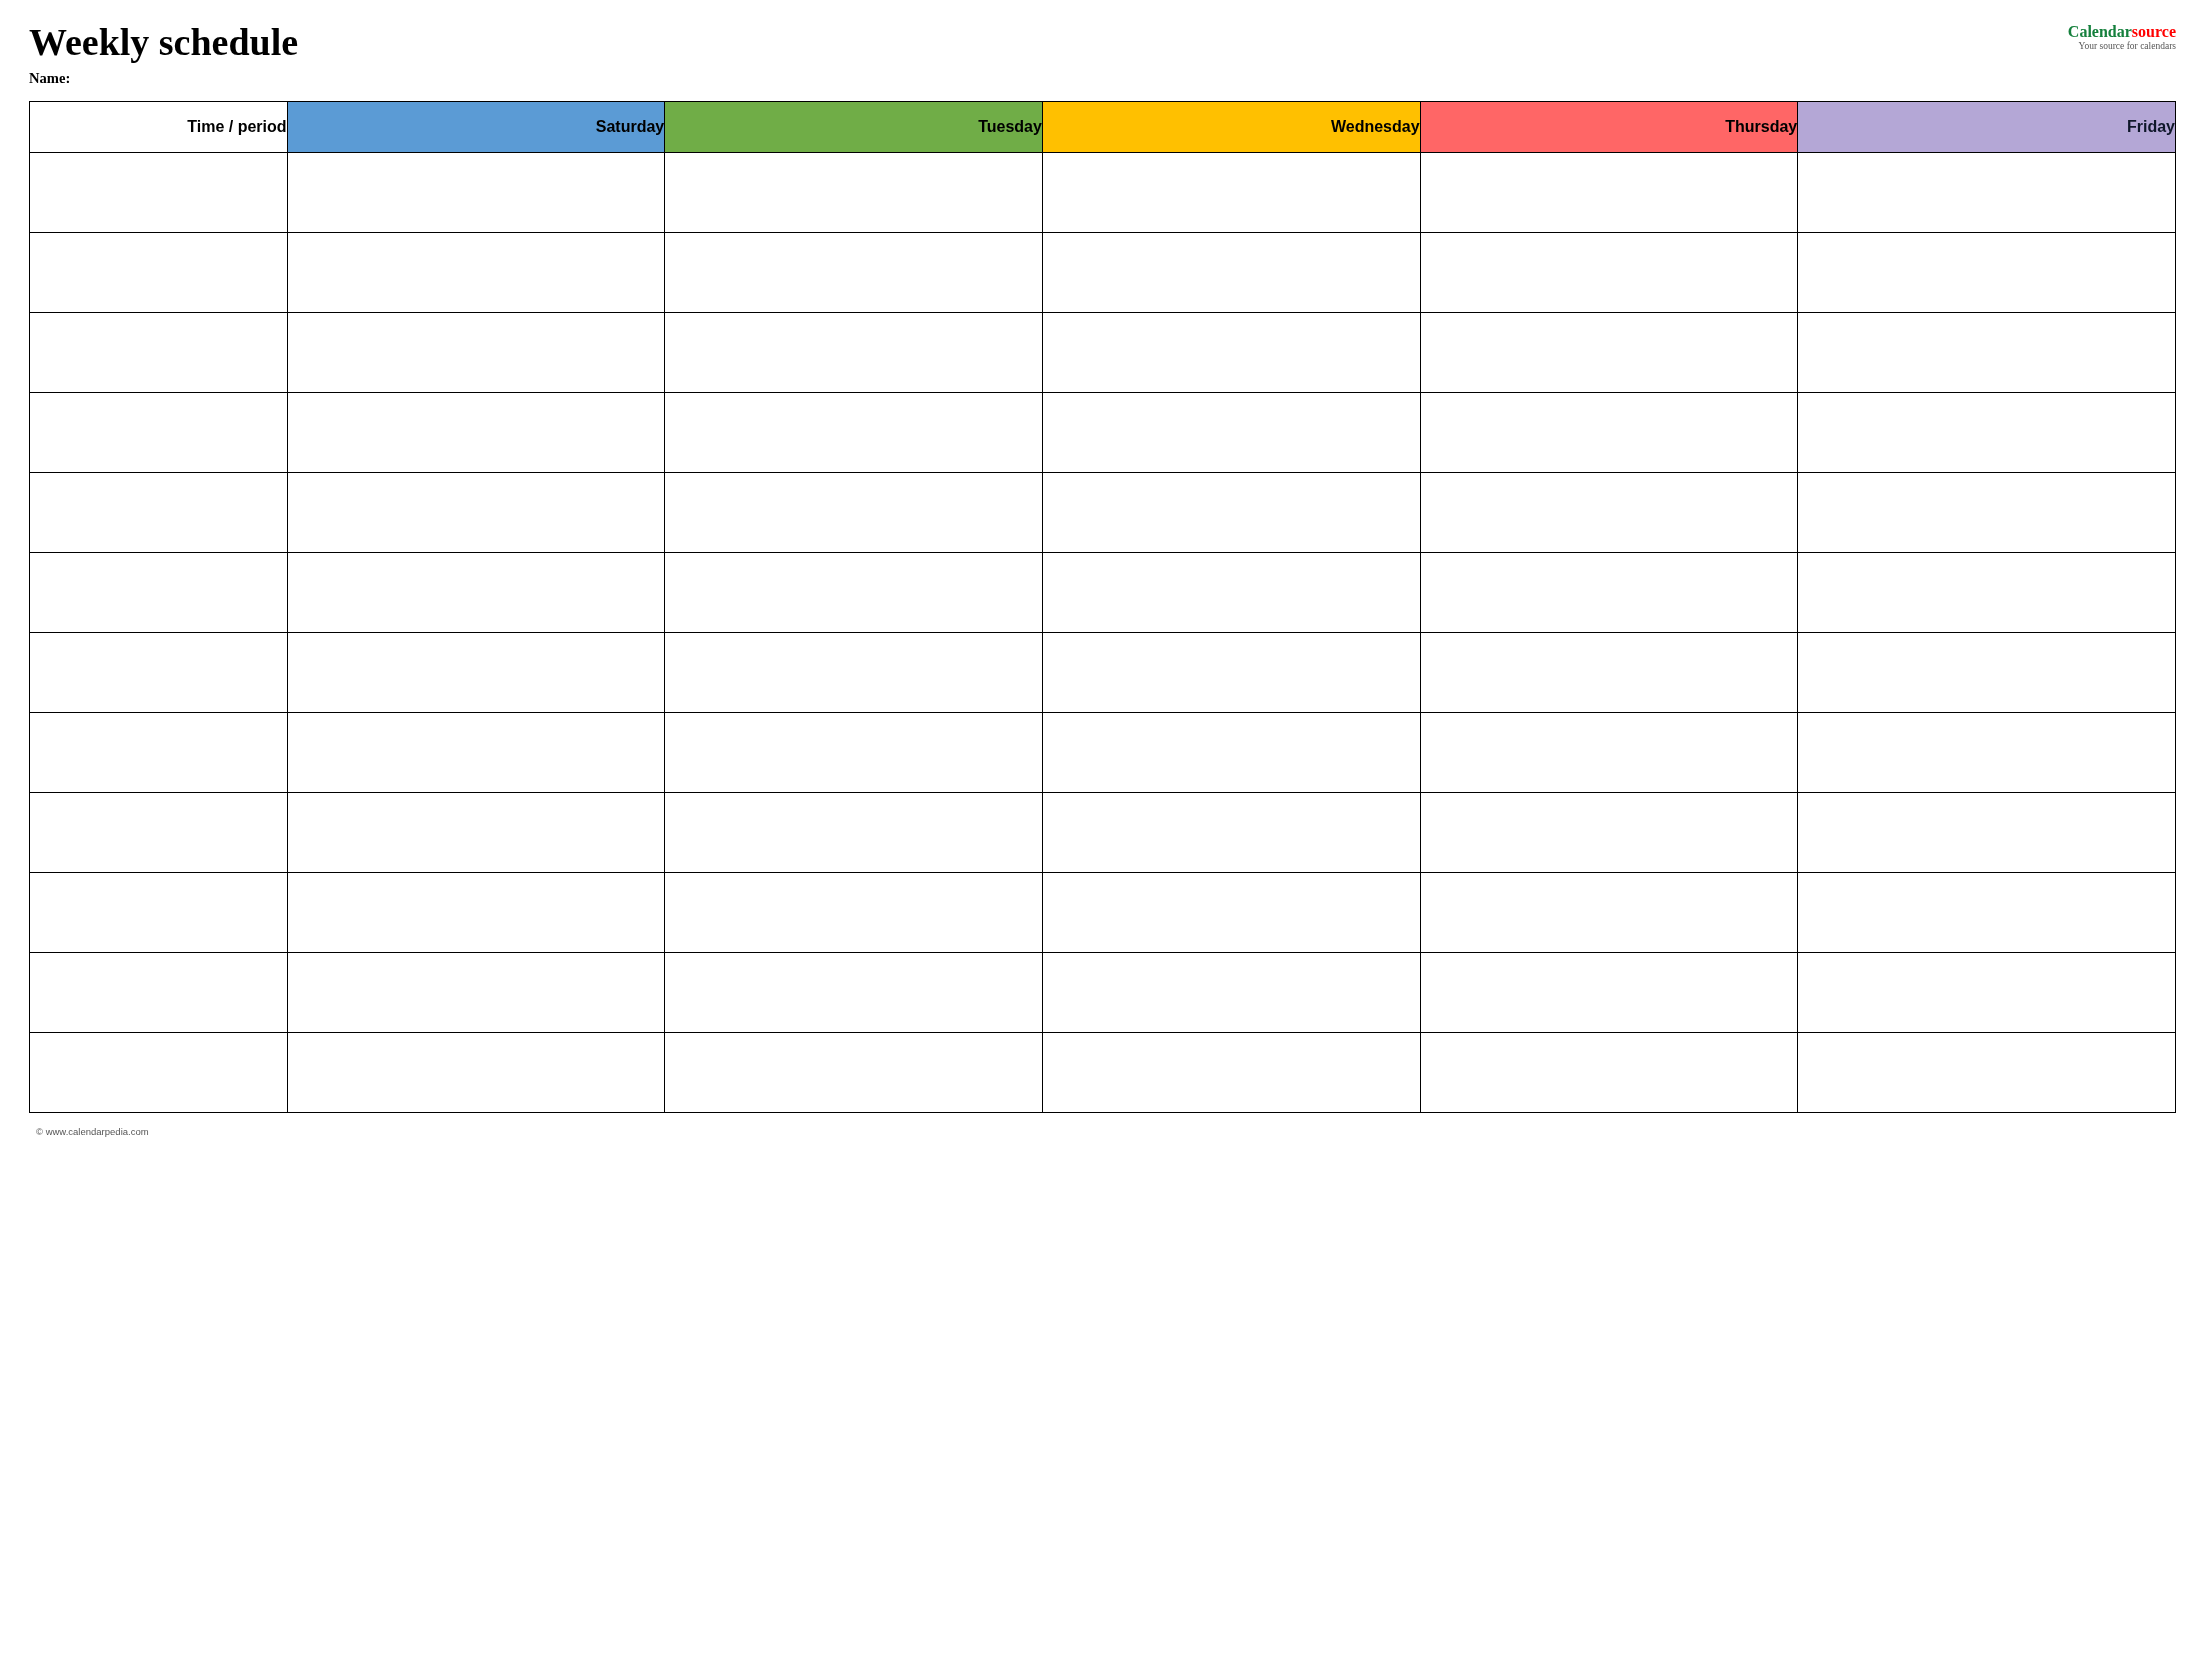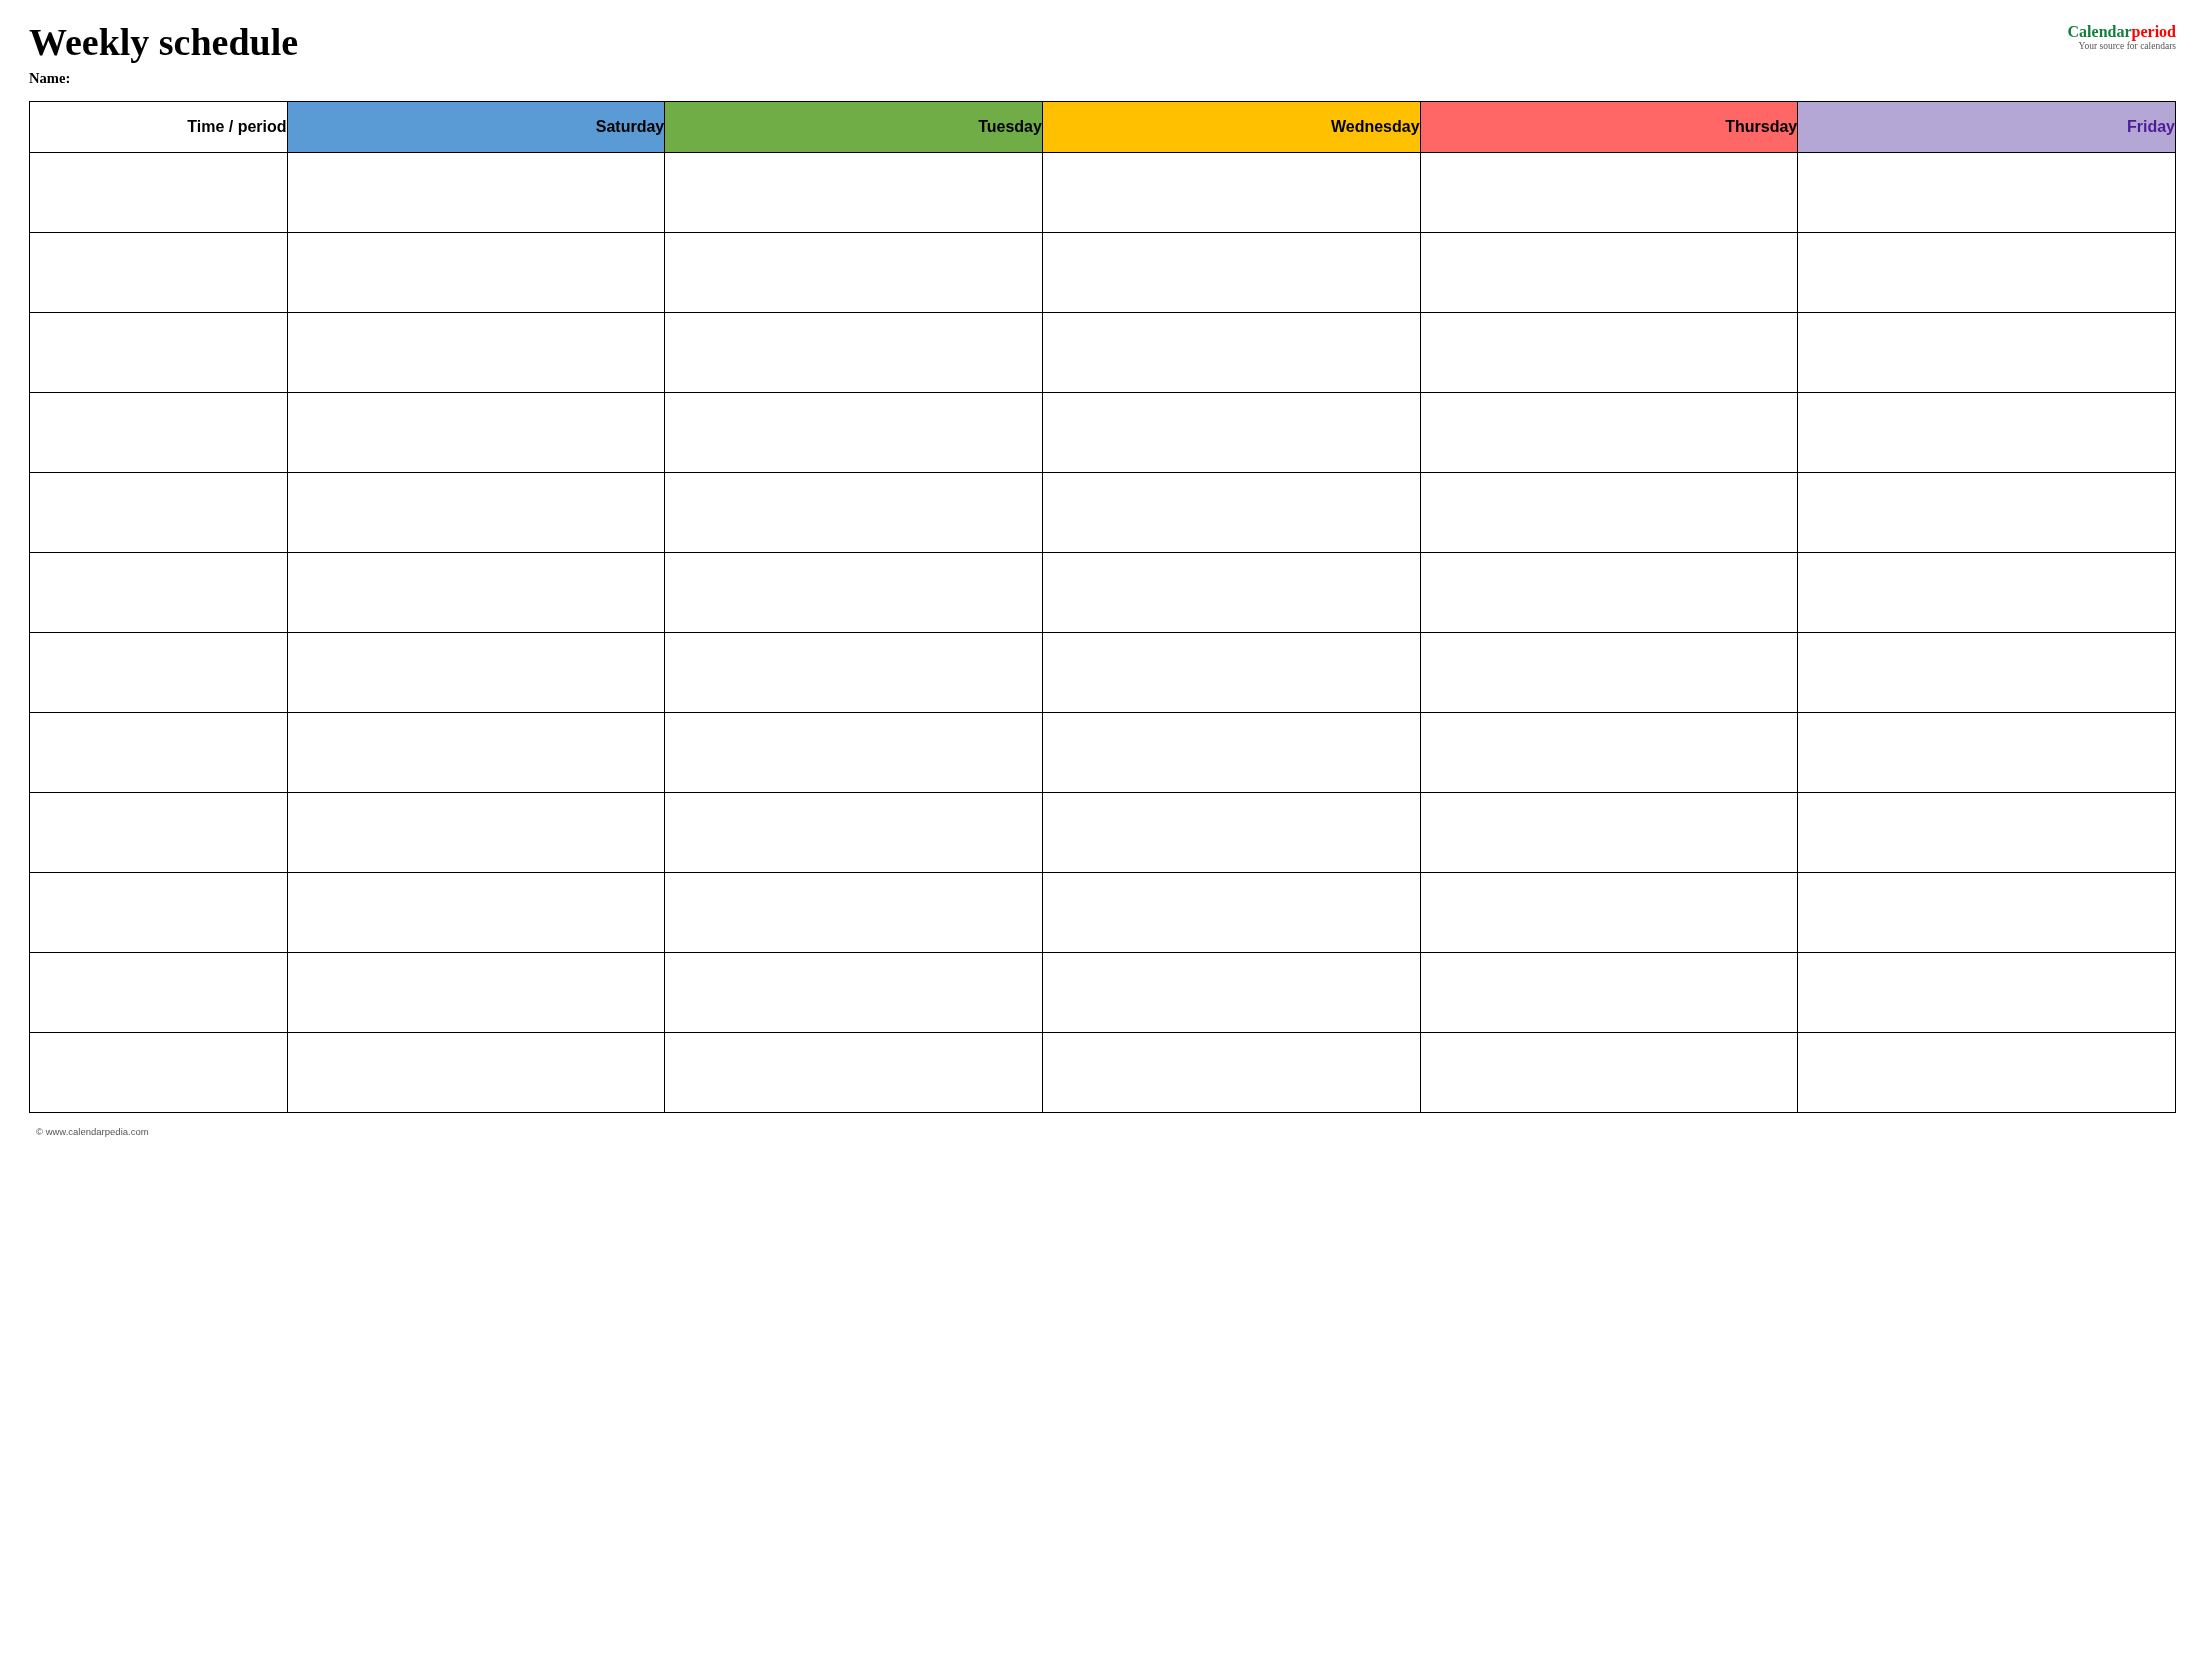--- a/index.html
+++ b/index.html
@@ -128,21 +128,21 @@
       color: #000000;
     }
 
     .th-thursday {
       background-color: #ff6666;
       color: #000000;
     }
 
     .th-friday {
       background-color: #b4a7d6;
-      color: #4c1d95;
+      color: #0f172a;
     }
 
     .schedule-table tbody td {
       height: 80px;
       background-color: #ffffff;
     }
 
     .footer-row {
       display: flex;
       justify-content: flex-start;
@@ -152,21 +152,21 @@
 </head>
 <body>
 
 <div class="page-header">
   <div class="title-area">
     <h1 class="main-title">Weekly schedule</h1>
     <div class="name-label">Name:</div>
   </div>
   <div class="logo-area">
     <div class="logo-text">
-      <span class="calendar">Calendar</span><span class="pedia">period</span>
+      <span class="calendar">Calendar</span><span class="pedia">source</span>
     </div>
     <div class="logo-tagline">Your source for calendars</div>
   </div>
 </div>
 
 <table class="schedule-table">
   <thead>
     <tr>
       <th class="col-time th-time">
         <span>Time / period</span>

